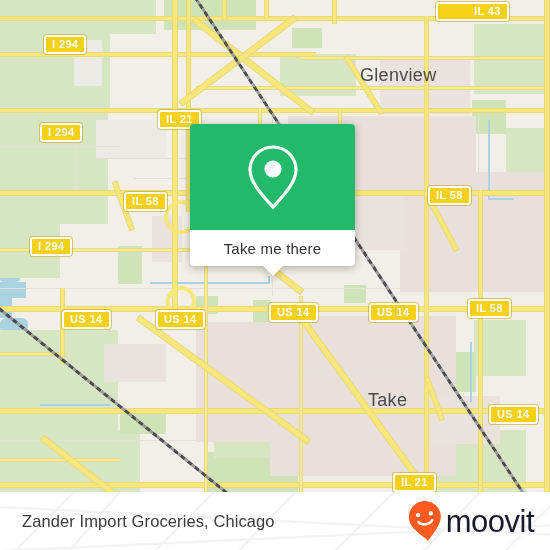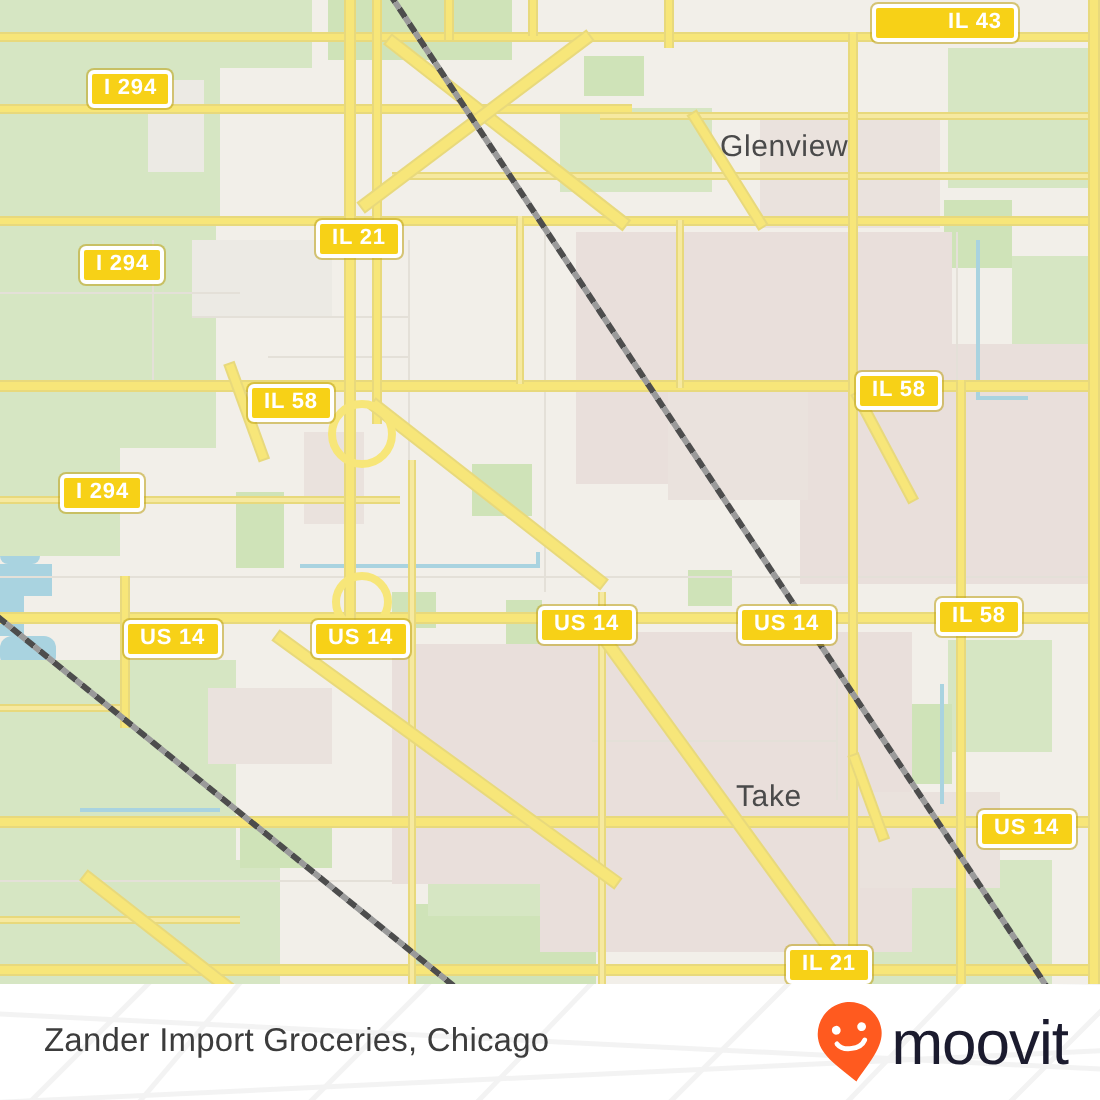--- a/index.html
+++ b/index.html
@@ -84,21 +84,21 @@
     padding: 0 6px;
     text-align: center;
     white-space: nowrap;
     box-shadow: 0 0 0 1px rgba(190,160,20,.55);
     font-family: "Liberation Sans", sans-serif;
   }
 
   .place-label {
     position: absolute;
     color: #4a4a4a;
-    font-size: 15px;
+    font-size: 18px;
     letter-spacing: .3px;
     white-space: nowrap;
     font-family: "Liberation Sans", sans-serif;
   }
 
   
   #attribution {
     position: absolute;
     left: 0; bottom: 0;
     height: 22px;
@@ -339,20 +339,32 @@
     <div class="shield" style="left:30px;  top:237px;">I 294</div>
     <div class="shield" style="left:62px;  top:310px;">US 14</div>
     <div class="shield" style="left:156px; top:310px;">US 14</div>
     <div class="shield" style="left:269px; top:303px;">US 14</div>
     <div class="shield" style="left:369px; top:303px;">US 14</div>
     <div class="shield" style="left:468px; top:299px;">IL 58</div>
     <div class="shield" style="left:489px; top:405px;">US 14</div>
     <div class="shield" style="left:393px; top:473px;">IL 21</div>
 
 
+    <div id="popup">
+      <div id="popup-head">
+        <svg width="58" height="68" viewBox="0 0 58 68">
+          <path d="M29 4 C16.3 4 6 14.3 6 27 C6 40 20 54 29 64 C38 54 52 40 52 27 C52 14.3 41.7 4 29 4 Z" fill="none" stroke="#ffffff" stroke-width="3.2"></path>
+          <circle cx="29" cy="26" r="8.6" fill="#ffffff"></circle>
+        </svg>
+      </div>
+      <div id="popup-body">
+        <span id="popup-label">Take me there</span>
+        <div id="popup-tail"></div>
+      </div>
+    </div>
 
   </div>
 
   <div id="footer">
     <svg id="footer-watermark" viewBox="0 0 550 110" preserveAspectRatio="none">
       <g stroke="#d8d8d8" stroke-width="2.5" fill="none">
         <path d="M-20 120 L90 10"></path>
         <path d="M40 120 L150 -10"></path>
         <path d="M120 120 L240 0"></path>
         <path d="M205 120 L330 -10"></path>

